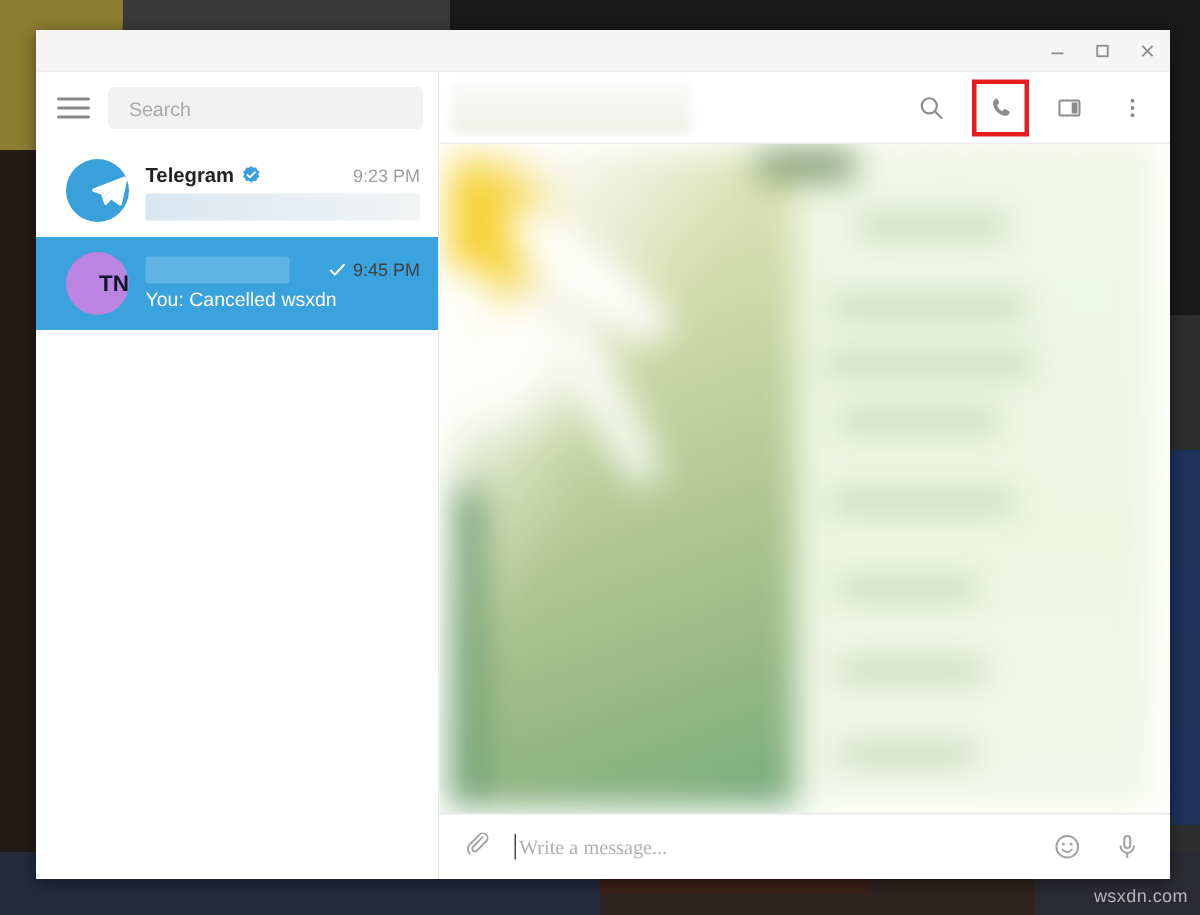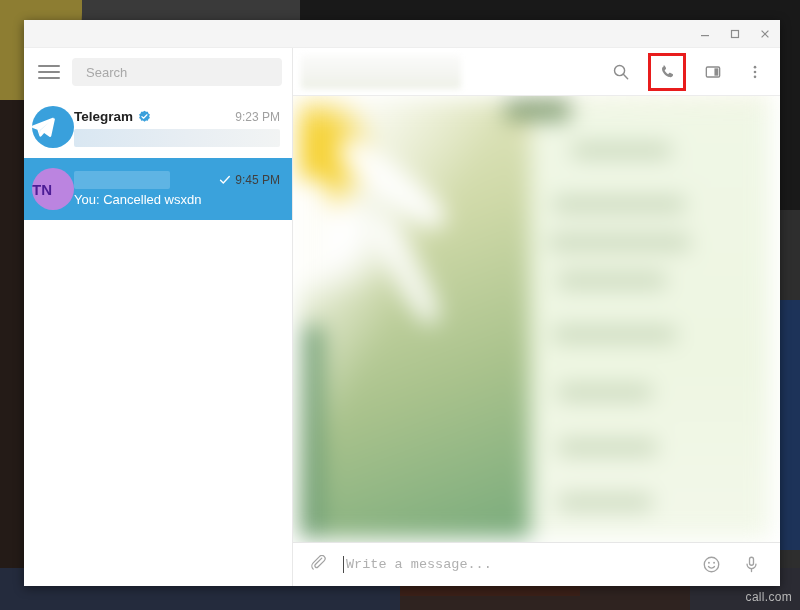--- a/index.html
+++ b/index.html
@@ -158,31 +158,32 @@
     font-family: "Liberation Sans", sans-serif;
   }
   .search-box input::placeholder { color: #a8a8a8; }
 
   
   .chat-list { flex: 1; overflow: hidden; }
   .chat-item {
     height: 62px;
     display: flex;
     align-items: center;
-    padding: 0 12px 0 8px;
+    padding: 0 12px 0 20px;
+    gap: 11px;
     cursor: pointer;
     position: relative;
   }
   .chat-item.selected { background: #3aa2dc; }
   .avatar {
     width: 42px; height: 42px;
     border-radius: 50%;
     flex: 0 0 42px;
-    display: flex; align-items: center; justify-content: flex-start;
-    color: #4c1d95;
+    display: flex; align-items: center; justify-content: flex-end;
+    color: #0f172a;
     font-size: 15px;
     font-weight: bold;
     overflow: hidden;
     position: relative;
   }
   .avatar.telegram { background: #39a0dc; }
   .avatar.telegram svg { width: 26px; height: 26px; margin-left: -2px; }
   .avatar.tn { background: #bb84e0; }
   .chat-main {
     flex: 1;
@@ -379,40 +380,40 @@
   }
   .caret {
     width: 1px; height: 17px;
     background: #4a4a4a;
   }
   .composer-input input {
     flex: 1;
     border: none; outline: none; background: transparent;
     font-size: 13.5px;
     color: #444;
-    font-family: Liberation Mono, monospace;
+    font-family: Liberation Serif, serif;
   }
   .composer-input input::placeholder { color: #b0b0b0; }
   .composer .icon-btn { color: #a2a2a2; }
 </style>
 </head>
 <body>
 
 <div id="desktop">
   <div class="bg-dark-shape"></div>
   <div class="bg-gray-band"></div>
   <div class="bg-olive"></div>
   <div class="bg-brown-left"></div>
   <div class="bg-navy-right"></div>
   <div class="bg-taskbar">
     <div class="bg-taskbar-navy"></div>
     <div class="bg-taskbar-brown"></div>
     <div class="bg-taskbar-brown2"></div>
   </div>
-  <div class="watermark">call.com</div>
+  <div class="watermark">wsxdn.com</div>
 
   <div id="app-window">
 
     <div class="titlebar">
       <div class="win-btn">
         <svg width="12" height="12" viewBox="0 0 12 12">
             <rect x="2" y="7" width="8" height="1.2" fill="#8b8b8b"></rect>
           </svg>
       </div>
       <div class="win-btn">

